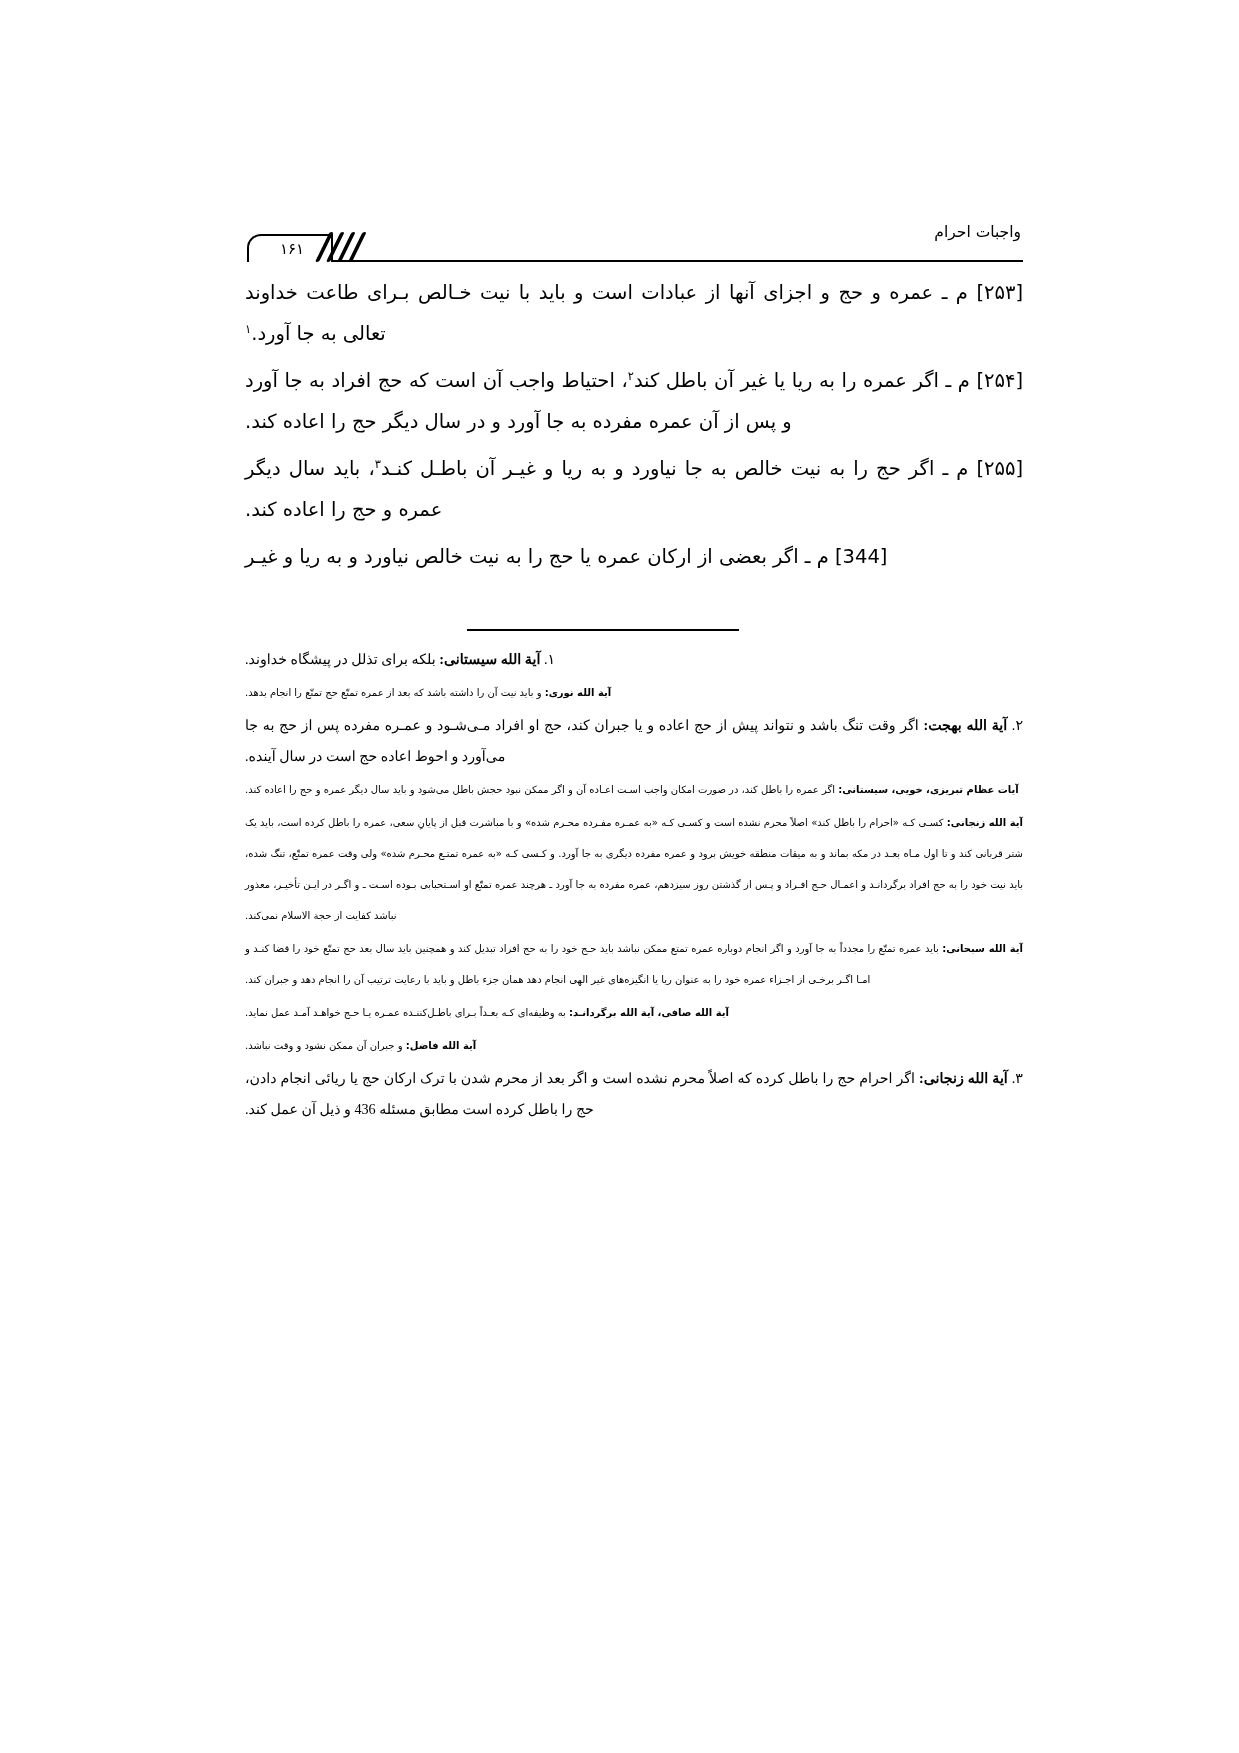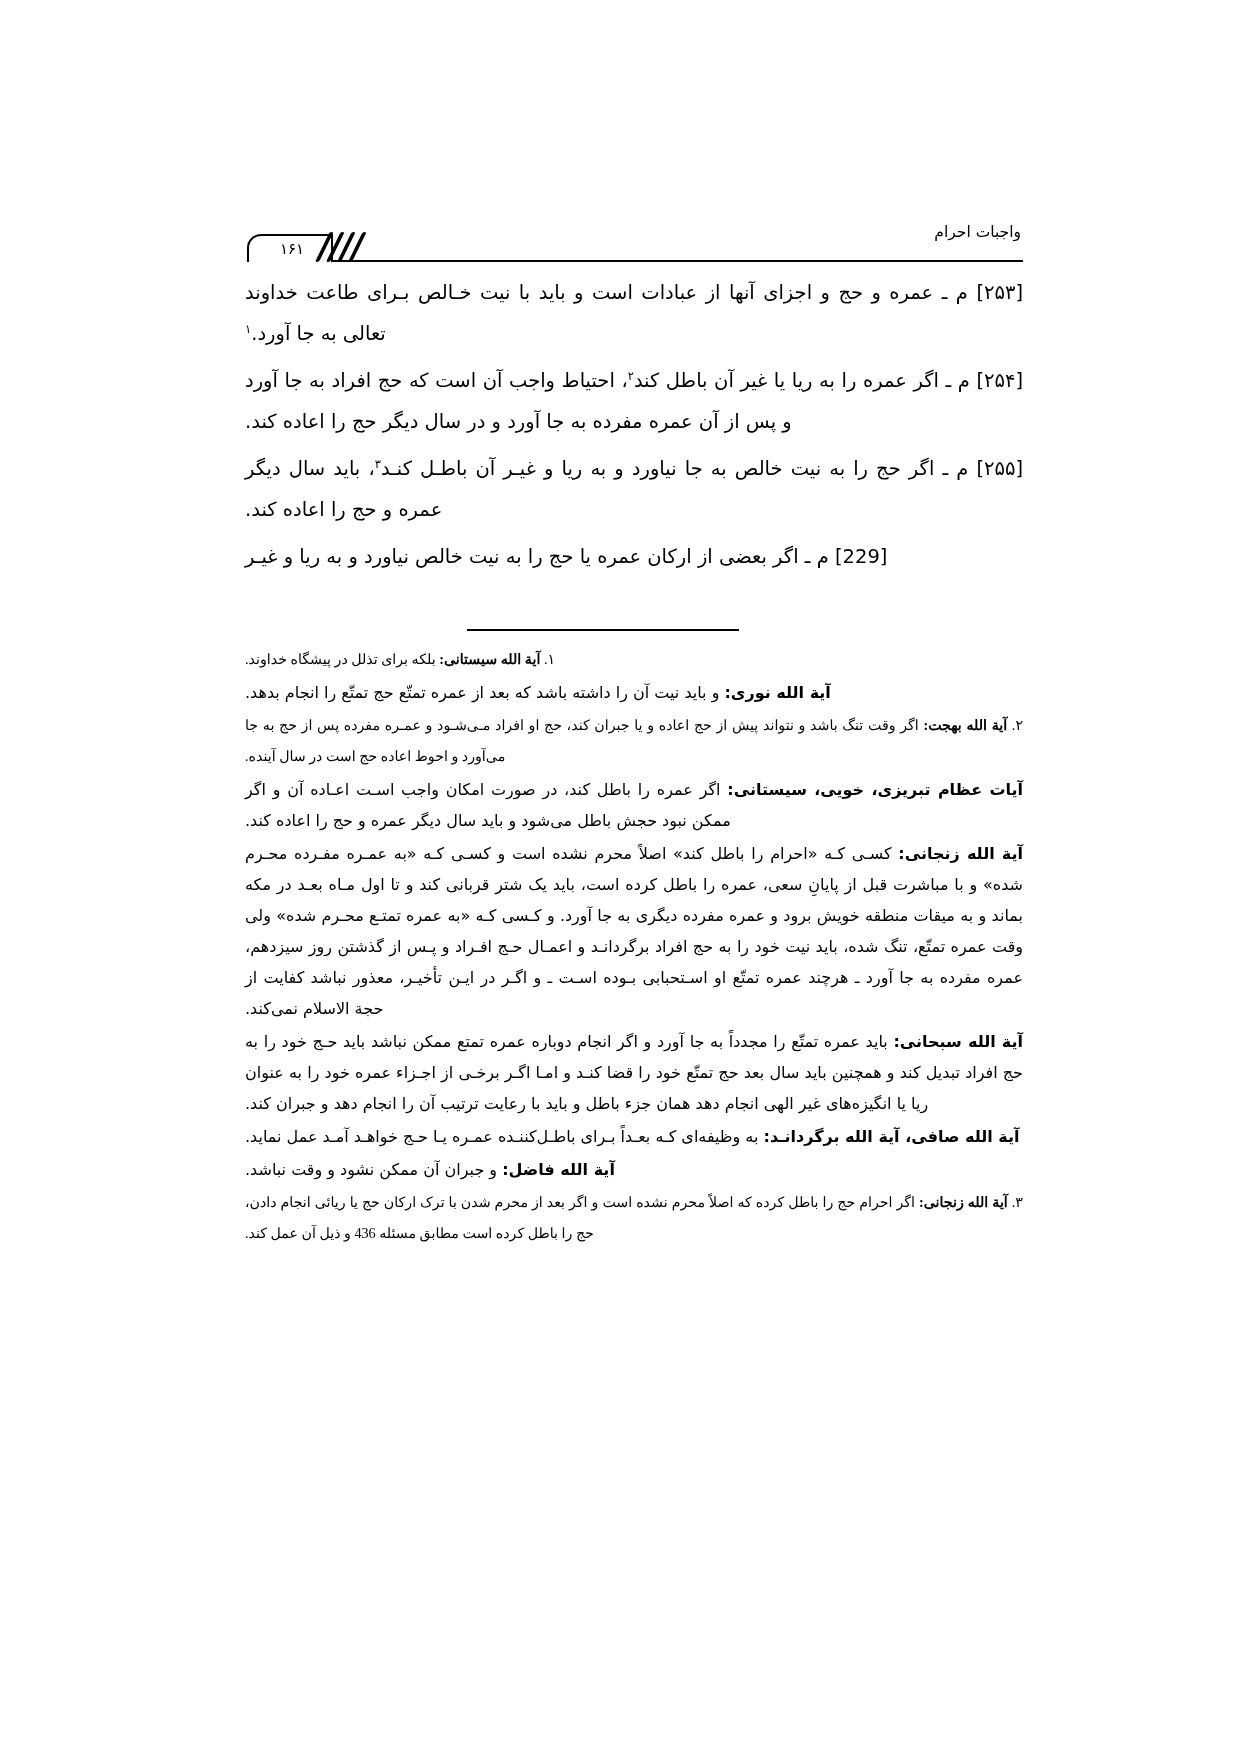--- a/index.html
+++ b/index.html
@@ -154,21 +154,21 @@
     padding-right: 0;
     font-family: Liberation Serif, serif;
   }
   .fn-marker {
     font-size: 14.2px;
   }
   .fn-auth {
     font-weight: bold;
   }
   .fn-sub {
-    font-size: 16px;
+    font-size: 10px;
     line-height: 31px;
     direction: rtl;
     text-align: justify;
     text-align-last: left;
     margin: 0 0 2px 0;
   }
 </style>
 </head>
 <body>
 
@@ -203,21 +203,21 @@
       <span>ـ اگر عمره را به ریا یا غیر آن باطل کند</span><sup class="fn">۲</sup><span>، احتیاط واجب آن است که حج افراد به جا آورد و پس از آن عمره مفرده به جا آورد و در سال دیگر حج را اعاده کند.</span>
     </p>
 
     <p class="para">
       <span class="tag">[۲۵۵]</span>
       <span>م</span>
       <span>ـ اگر حج را به نیت خالص به جا نیاورد و به ریا و غیـر آن باطـل کنـد</span><sup class="fn">۳</sup><span>، باید سال دیگر عمره و حج را اعاده کند.</span>
     </p>
 
     <p class="para">
-      <span class="tag">[229]</span>
+      <span class="tag">[344]</span>
       <span>م</span>
       <span>ـ اگر بعضی از ارکان عمره یا حج را به نیت خالص نیاورد و به ریا و غیـر</span>
     </p>
 
   </div>
 
   <div class="fn-rule"></div>
 
   <div class="fn-col">
 

